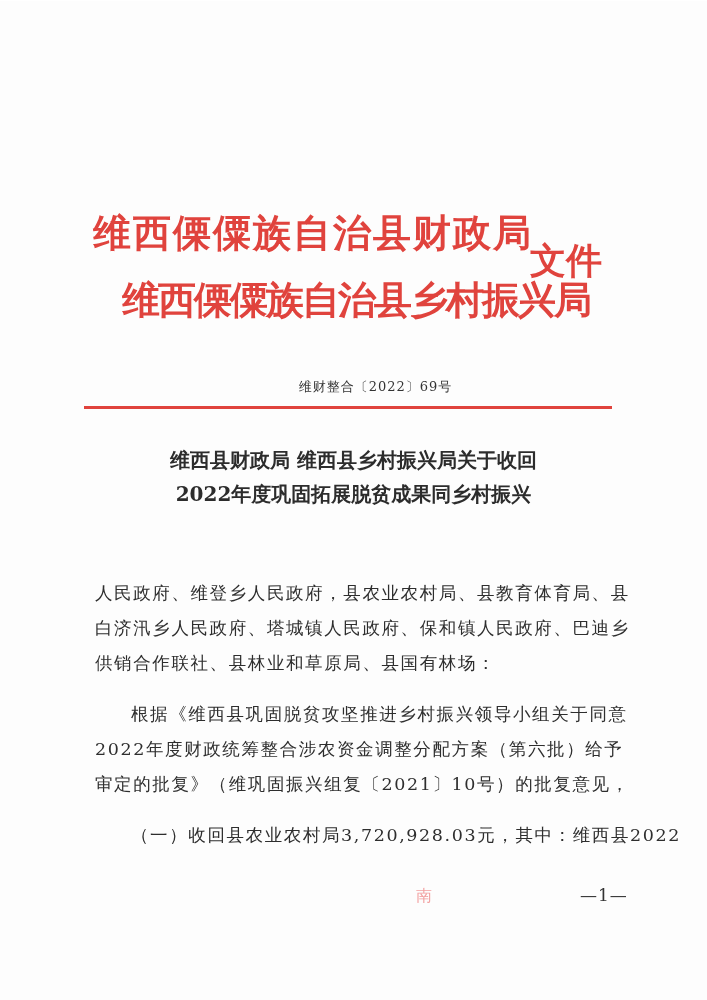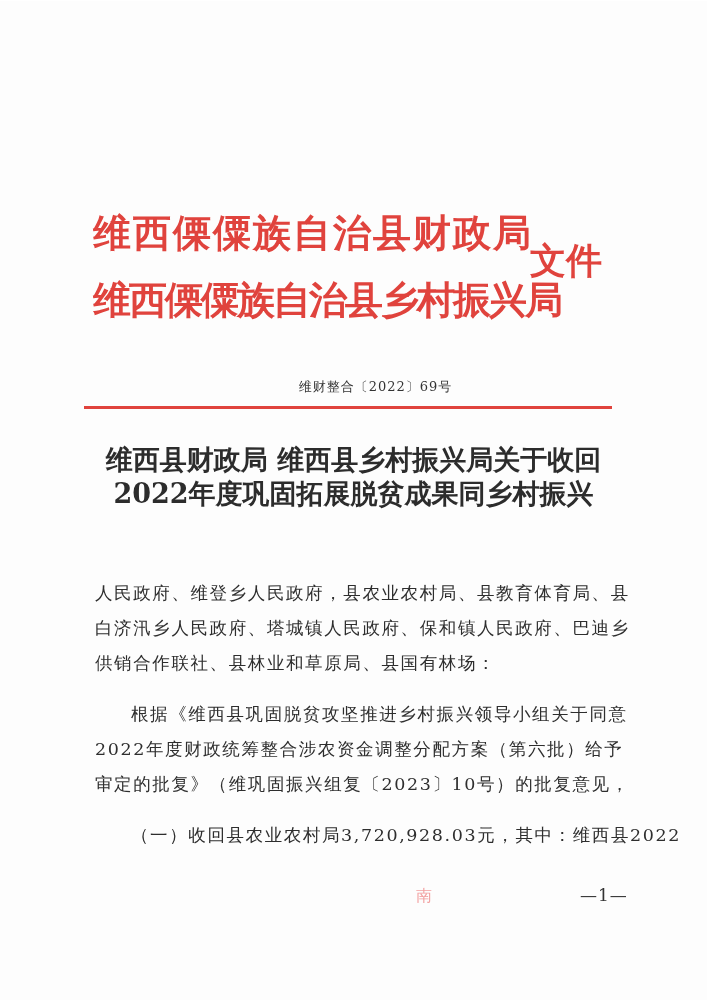--- a/index.html
+++ b/index.html
@@ -4,30 +4,30 @@
 <style>
   html, body { margin:0; padding:0; background:#ffffff; }
   body { width:707px; height:1000px; position:relative; overflow:hidden;
          font-family: "DejaVu Serif", "Liberation Serif", serif; color:#2a2a2a; }
   .page { position:absolute; left:0; top:1px; width:707px; height:1000px; background:#fdfdfd;padding-left:17px; }
 
   .header-block { position:absolute; left:93px; top:205px; width:540px; height:140px; }
   .issuer { position:absolute; left:0; color:#e0433d; font-size:38px; font-weight:bold;
             letter-spacing:0px; white-space:nowrap; line-height:1; font-family:"DejaVu Serif", serif; }
   .issuer.l1 { top:8px; letter-spacing:2px; }
-  .issuer.l2 { top:75px; letter-spacing:-2px; }
+  .issuer.l2 { top:75px; letter-spacing:-2px;margin-left:29px; }
   .wenjian { position:absolute; left:437px; top:36px; color:#e0433d; font-size:36px;
              font-weight:bold; line-height:1; white-space:nowrap; font-family:"DejaVu Serif", serif; }
 
   .doc-number { position:absolute; left:0; width:707px; top:377px; text-align:center;
                 font-size:13px; color:#333; letter-spacing:1px;margin-left:22px; }
   .red-rule { position:absolute; left:84px; top:405px; width:528px; height:3px; background:#e0433d; }
 
   .title { position:absolute; left:0; width:707px; top:442px; text-align:center;
-           font-size:27px; font-weight:bold; color:#2c2c2c; line-height:34px; }
+           font-size:20px; font-weight:bold; color:#2c2c2c; line-height:34px; }
   .title div { white-space:nowrap; }
 
   .body { position:absolute; left:95px; width:525px; top:575px; font-size:17.5px;
           line-height:35px; color:#2e2e2e; letter-spacing:1.6px; }
   .line { white-space:nowrap; }
   .indent { padding-left:36px;margin-top:16px; }
 
   .stamp-mark { position:absolute; left:416px; top:885px; color:#f08a8a; font-size:16px; opacity:0.8; }
   .page-num { position:absolute; left:580px; top:884px; font-size:17px; color:#333; letter-spacing:1px; }
 </style>
@@ -52,21 +52,21 @@
 
   <div class="body">
     <div>
       <div class="line">人民政府、维登乡人民政府，县农业农村局、县教育体育局、县</div>
       <div class="line">白济汛乡人民政府、塔城镇人民政府、保和镇人民政府、巴迪乡</div>
       <div class="line">供销合作联社、县林业和草原局、县国有林场：</div>
     </div>
     <div>
       <div class="line indent">根据《维西县巩固脱贫攻坚推进乡村振兴领导小组关于同意</div>
       <div class="line">2022年度财政统筹整合涉农资金调整分配方案（第六批）给予</div>
-      <div class="line">审定的批复》（维巩固振兴组复〔2023〕10号）的批复意见，</div>
+      <div class="line">审定的批复》（维巩固振兴组复〔2021〕10号）的批复意见，</div>
     </div>
     <div>
       <div class="line indent">（一）收回县农业农村局3,720,928.03元，其中：维西县2022</div>
     </div>
   </div>
 
   <div class="stamp-mark">南</div>
   <div class="page-num">—1—</div>
 
 </div>

